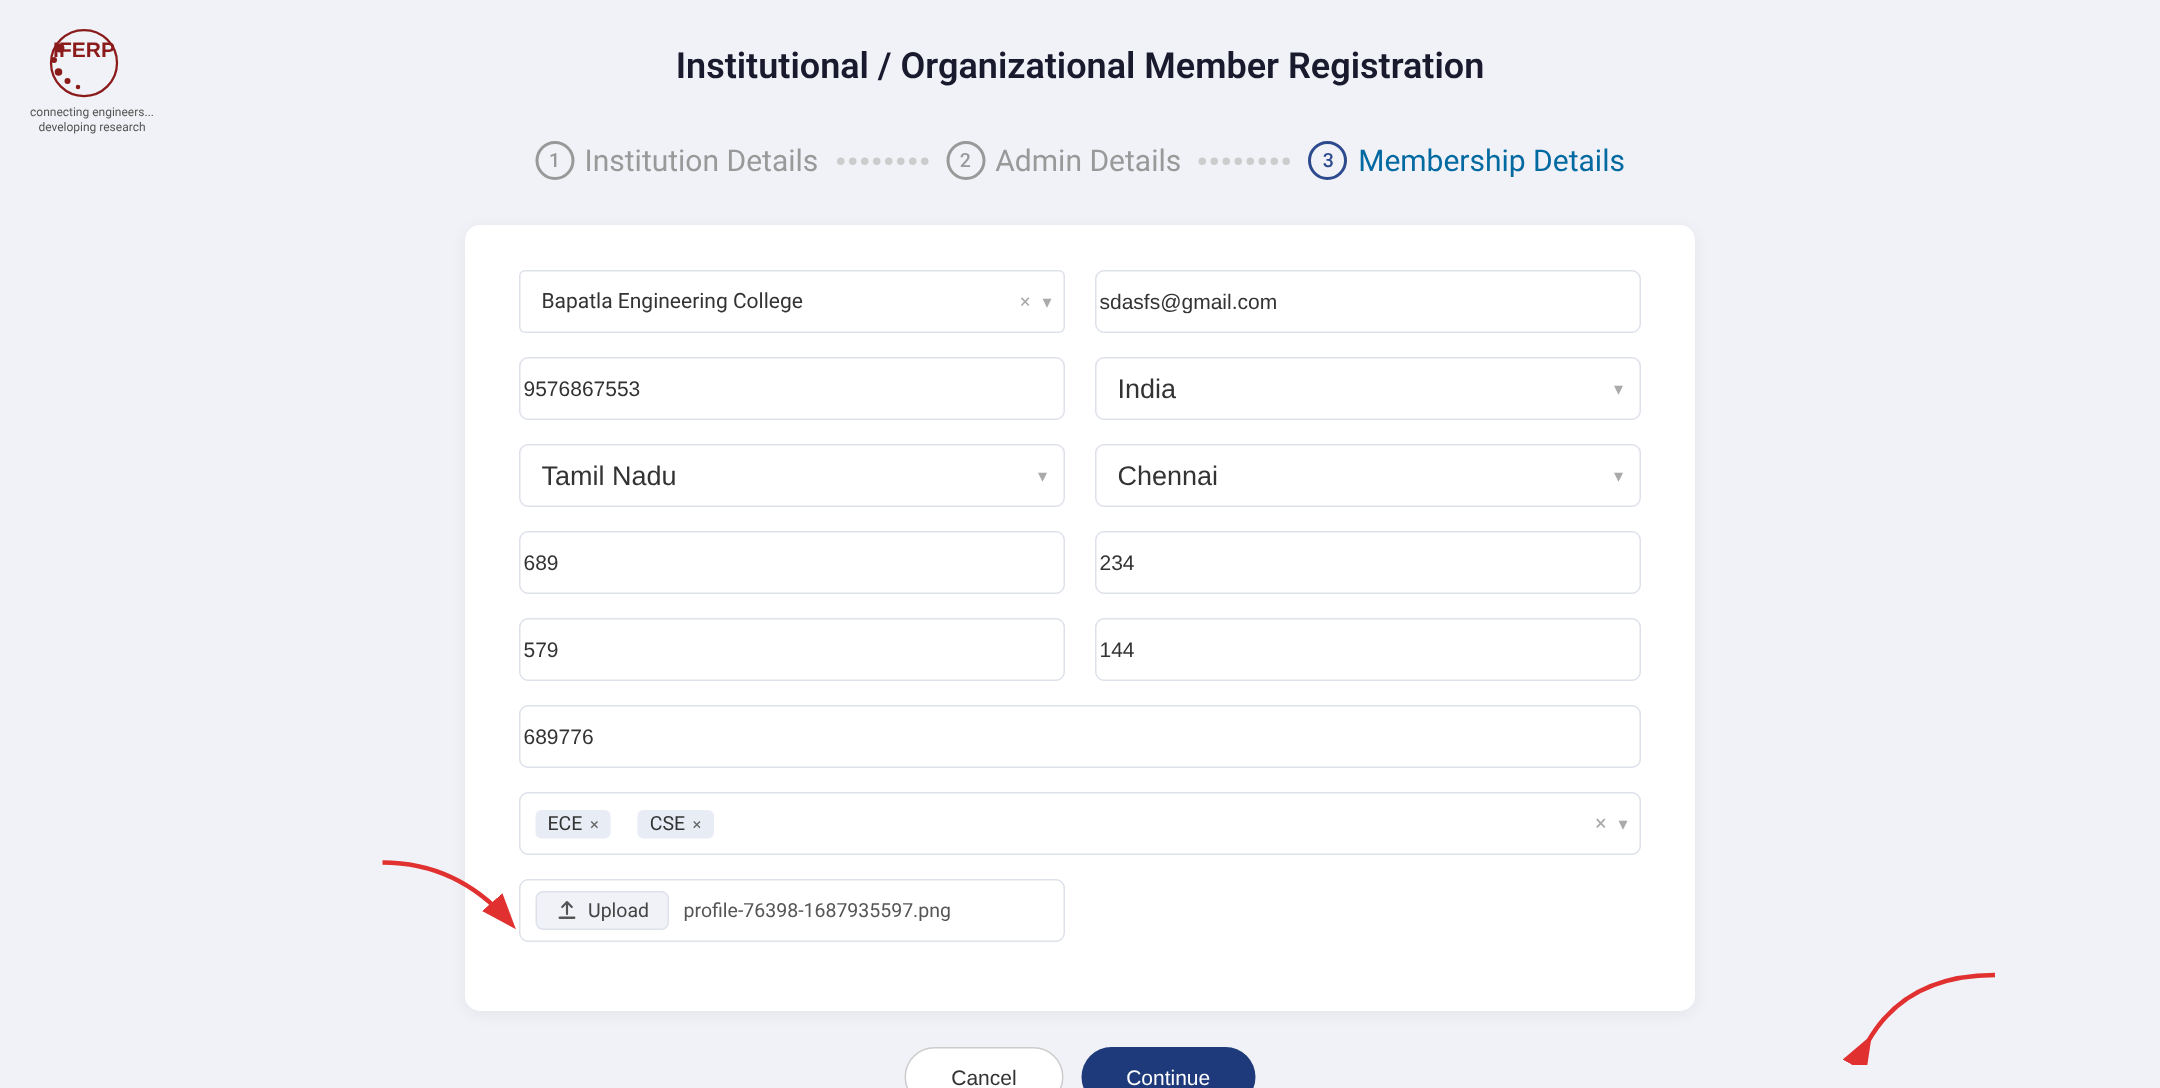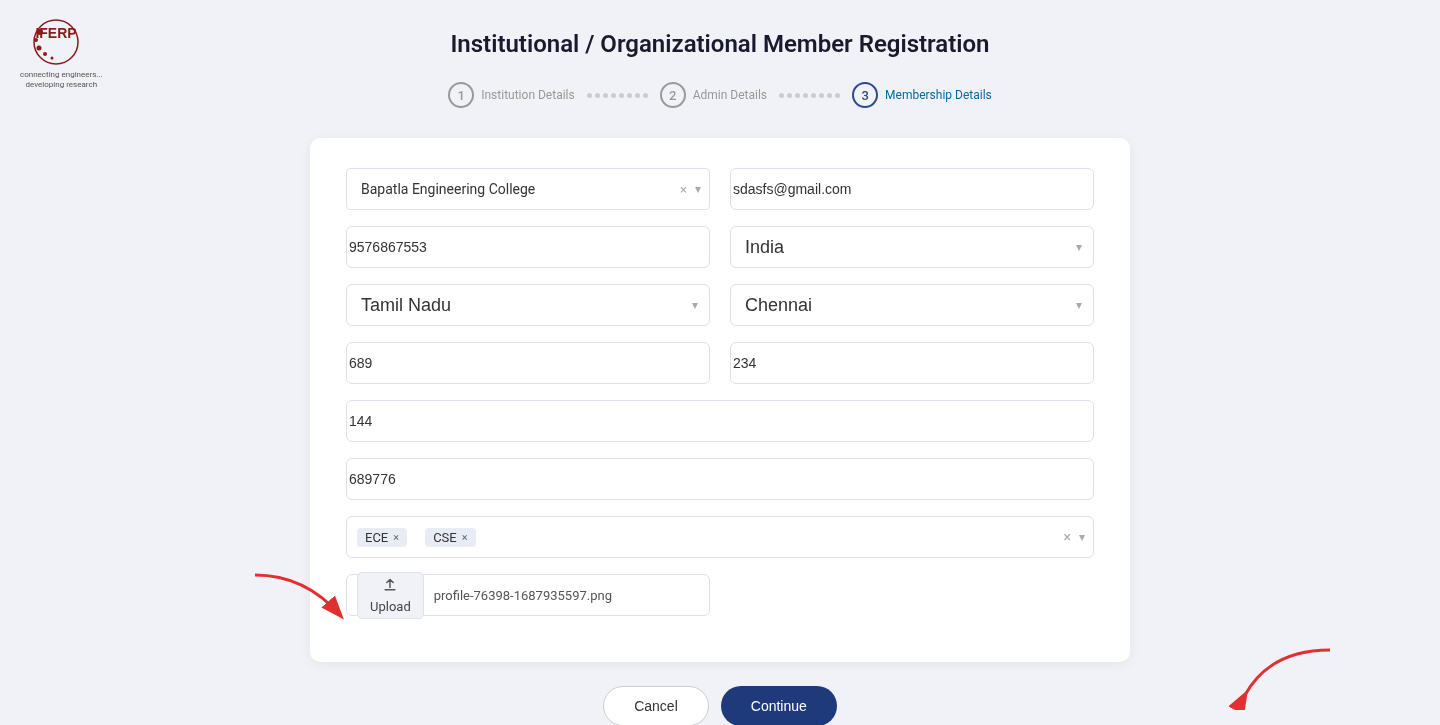--- a/index.html
+++ b/index.html
@@ -32,21 +32,21 @@
       display: flex;
       flex-direction: column;
       align-items: center;
       padding-top: 30px;
       padding-bottom: 40px;
     }
     .page-title {
       font-size: 24px;
       font-weight: 600;
       color: #1a1a2e;
-      margin-bottom: 24px;
+      margin-bottom: 36px;
       text-align: center;
     }
     .stepper {
       display: flex;
       align-items: center;
       margin-bottom: 30px;
     }
     .step {
       display: flex;
       align-items: center;
@@ -59,21 +59,21 @@
       border: 2px solid #999;
       display: flex;
       align-items: center;
       justify-content: center;
       font-size: 13px;
       color: #999;
       font-weight: 500;
       flex-shrink: 0;
     }
     .step-label {
-      font-size: 12px;
+      font-size: 20px;
       color: #999;
     }
     .step.active .step-circle {
       border-color: #2e4a8e;
       color: #2e4a8e;
     }
     .step.active .step-label {
       color: #0369a1;
       font-weight: 400;
     }
@@ -227,21 +227,20 @@
       display: flex;
       align-items: center;
       gap: 6px;
       background: #f0f2f7;
       border: 1px solid #dde1ea;
       border-radius: 5px;
       padding: 4px 12px;
       font-size: 13px;
       color: #444;
       cursor: pointer;
-      flex-direction: column;
     }
     .upload-filename {
       font-size: 13px;
       color: #555;
     }
     .upload-icon {
       width: 16px;
       height: 16px;
     }
     .form-actions {
@@ -376,20 +375,23 @@
     <div class="form-row">
       <div class="form-field">
         <input type="text" class="form-input" value="689" style="">
       </div>
       <div class="form-field">
         <input type="text" class="form-input" value="234" style="">
       </div>
     </div>
 
     <div class="form-row">
+      <div class="form-field">
+        <input type="text" class="form-input" value="579" style="">
+      </div>
       <div class="form-field">
         <input type="text" class="form-input" value="144" style="">
       </div>
     </div>
 
     <div class="form-row">
       <div class="form-field">
         <input type="text" class="form-input" value="689776" style="">
       </div>
     </div>

